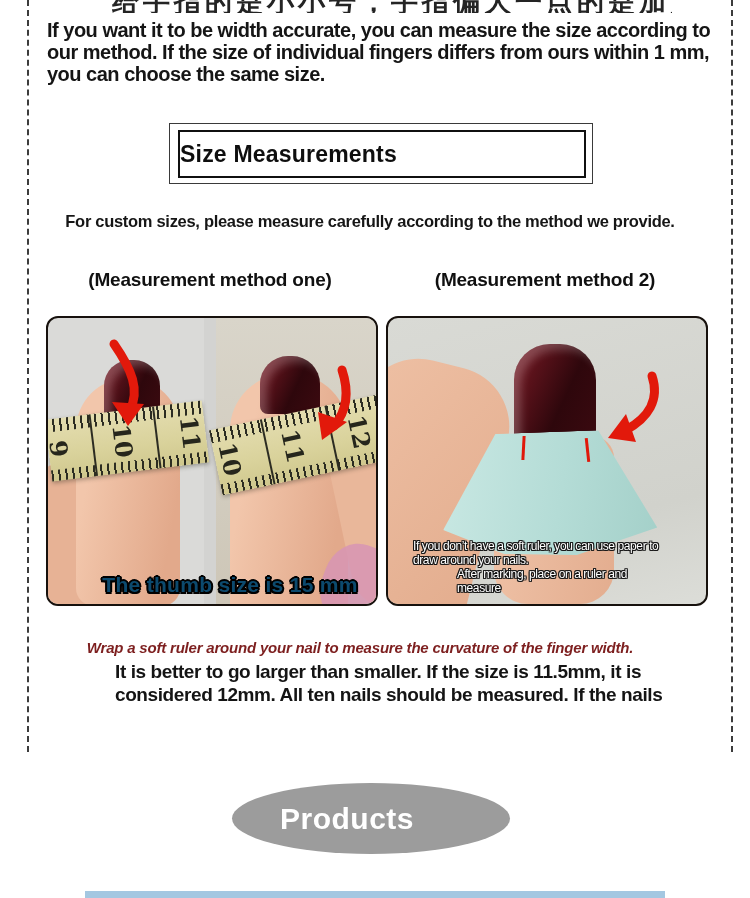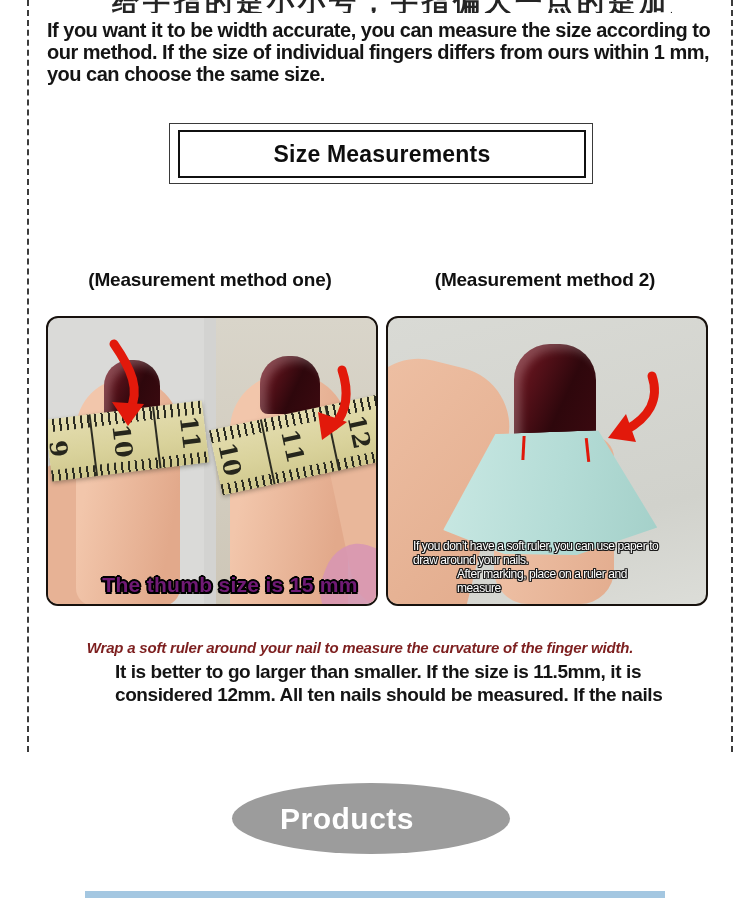--- a/index.html
+++ b/index.html
@@ -15,21 +15,21 @@
   .cn-clip{position:absolute;top:0;left:112px;width:560px;height:13px;overflow:hidden;}
   .cn-clip .cn-text{display:block;margin-top:-16px;font-size:27px;font-weight:bold;color:#242424;
     letter-spacing:4px;white-space:nowrap;}
 
   .intro{position:absolute;top:19px;left:47px;width:665px;color:#151515;font-weight:bold;
     font-size:20px;line-height:22px;letter-spacing:-0.5px;}
   .intro div{white-space:nowrap;}
 
   
   .size-box{position:absolute;left:178px;top:130px;width:404px;height:44px;border:2px solid #101010;
-    background:#fff;display:flex;align-items:center;justify-content:center;}
+    background:#fff;display:flex;align-items:center;justify-content:flex-start;}
   .size-box::before{content:"";position:absolute;left:-11px;right:-9px;top:-9px;bottom:-8px;
     border:1px solid #3a3a3a;}
   .size-box-title{font-size:23px;font-weight:bold;color:#0e0e0e;letter-spacing:0.2px;}
 
   .custom-note{position:absolute;top:212px;left:25px;width:690px;text-align:center;
     font-size:16.5px;font-weight:bold;color:#161616;letter-spacing:-0.3px;}
 
   .method-heading{position:absolute;top:269px;font-size:19px;font-weight:bold;color:#101010;
     text-align:center;letter-spacing:-0.2px;}
   .method-heading.one{left:45px;width:330px;}
@@ -62,21 +62,21 @@
   .lp-tape-a{left:0px;top:92px;width:158px;height:62px;transform:rotate(-7deg);}
   .lp-tape-b{left:166px;top:94px;width:172px;height:66px;transform:rotate(-12deg);}
   .tape-ticks-top{position:absolute;top:0;left:0;right:0;height:13px;
     background:repeating-linear-gradient(90deg,#2c2c22 0 2px,transparent 2px 7px);}
   .tape-ticks-bottom{position:absolute;bottom:0;left:0;right:0;height:11px;
     background:repeating-linear-gradient(90deg,#2c2c22 0 2px,transparent 2px 7px);}
   .tape-major{position:absolute;top:0;bottom:0;width:2px;background:#2c2c22;}
   .tape-num{position:absolute;font-family:"DejaVu Serif", serif;font-weight:bold;font-size:24px;
     color:#26261c;transform:rotate(90deg);}
   .lp-arrows,.rp-arrow{position:absolute;left:0;top:0;}
-  .lp-caption{position:absolute;left:0;right:0;bottom:7px;text-align:center;color:#701a75;
+  .lp-caption{position:absolute;left:0;right:0;bottom:7px;text-align:center;color:#0c4a6e;
     font-size:21px;font-weight:bold;letter-spacing:0.3px;
     text-shadow:2px 0 0 #000,-2px 0 0 #000,0 2px 0 #000,0 -2px 0 #000,
       1.5px 1.5px 0 #000,-1.5px -1.5px 0 #000,1.5px -1.5px 0 #000,-1.5px 1.5px 0 #000;padding-left:36px;}
 
   
   .rp-hand{position:absolute;left:-52px;top:42px;width:152px;height:300px;
     background:linear-gradient(120deg,#eec0a4,#e2ab8c);border-radius:60px;transform:rotate(14deg);}
   .rp-finger{position:absolute;left:106px;top:118px;width:120px;height:168px;
     background:linear-gradient(100deg,#f0c3a8,#e3ad8f);border-radius:22px 22px 34px 34px;}
   .rp-nail{position:absolute;left:126px;top:26px;width:82px;height:106px;border-radius:36px 36px 10px 10px;}
@@ -119,20 +119,21 @@
   <div class="intro">
     <div>If you want it to be width accurate, you can measure the size according to</div>
     <div>our method. If the size of individual fingers differs from ours within 1 mm,</div>
     <div>you can choose the same size.</div>
   </div>
 
   <div class="size-box">
     <span class="size-box-title">Size Measurements</span>
   </div>
 
+  <div class="custom-note">For custom sizes, please measure carefully according to the method we provide.</div>
 
   <div class="method-heading one">(Measurement method one)</div>
   <div class="method-heading two">(Measurement method 2)</div>
 
   <div class="photo left">
     <div class="lp-bg-right"></div>
     <div class="lp-divider"></div>
 
     <div class="lp-finger-a-back"></div>
     <div class="finger lp-finger-a"></div>

